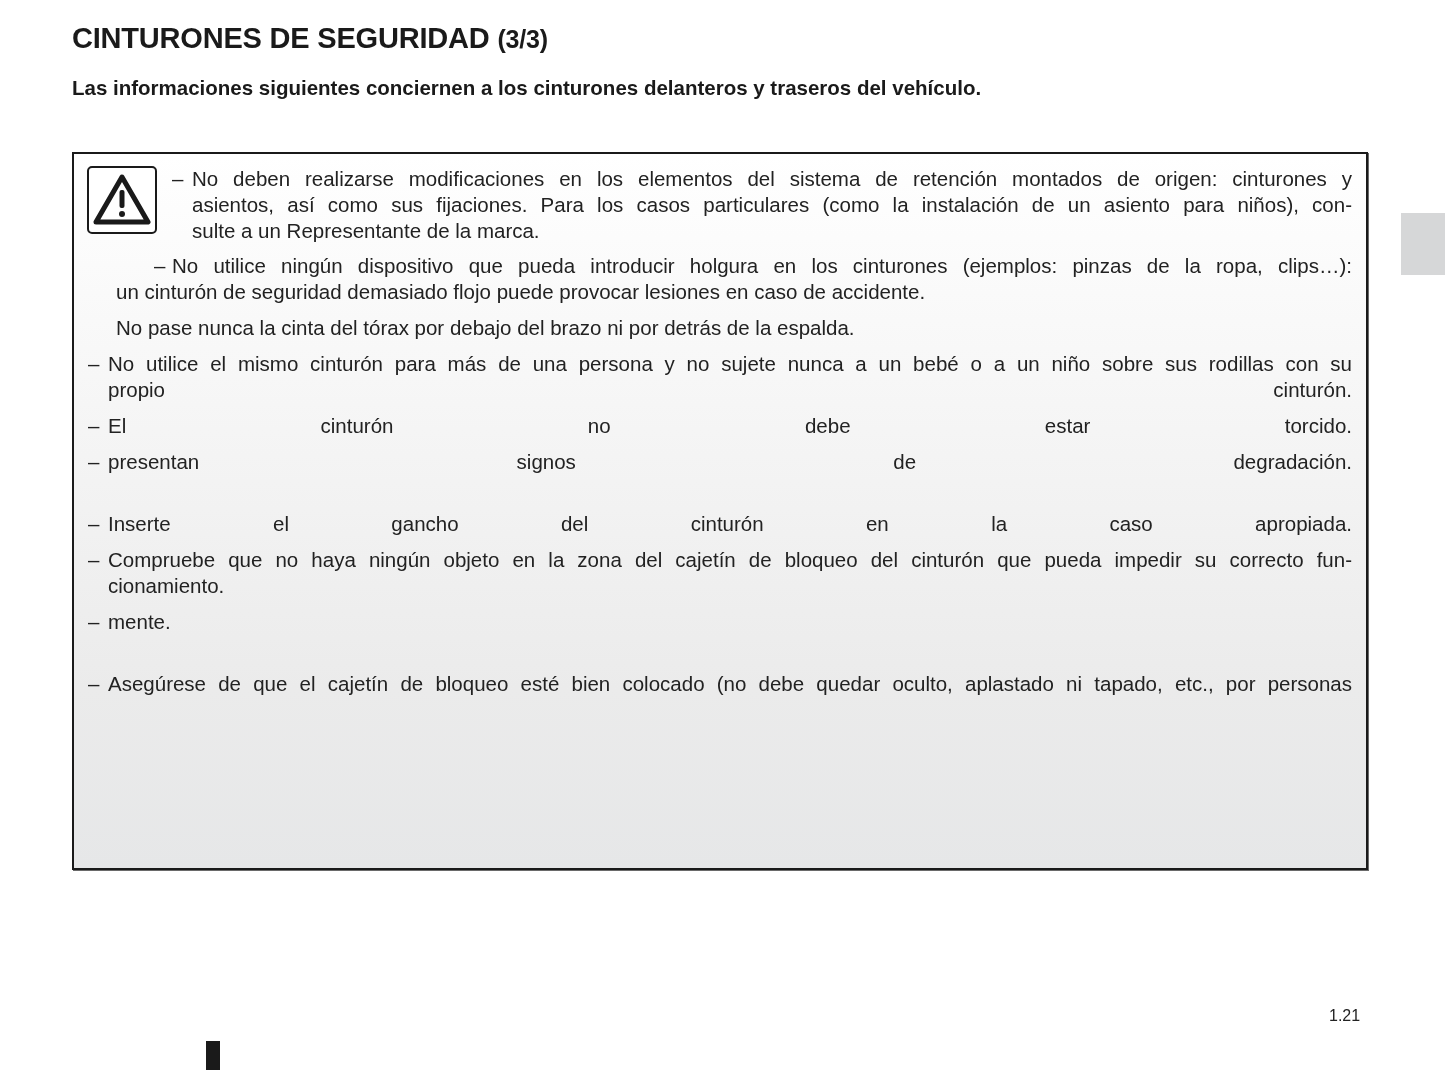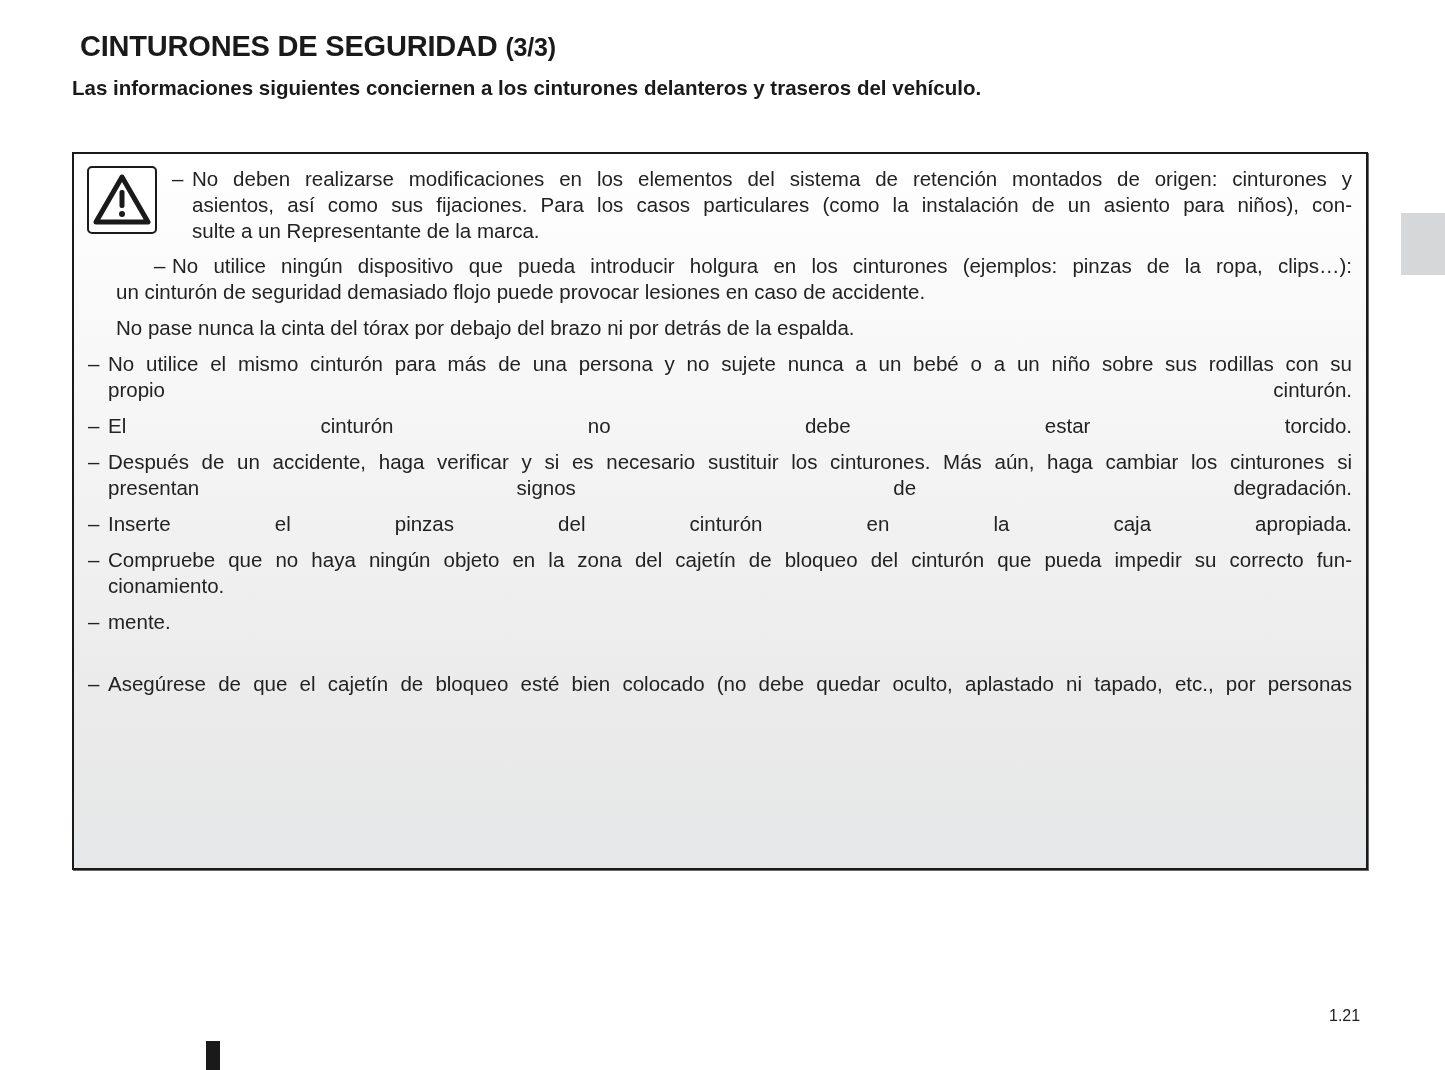--- a/index.html
+++ b/index.html
@@ -132,21 +132,21 @@
       width: 14px;
       height: 29px;
       background: #1a1a1a;
     }
   </style>
 </head>
 <body>
 
 <div>
 
-  <h1 class="page-title" style="margin:8px;">
+  <h1 class="page-title" style="margin:0;">
     <span>CINTURONES DE SEGURIDAD</span>
     <span class="part">(3/3)</span>
   </h1>
 
   <div class="subtitle">Las informaciones siguientes conciernen a los cinturones delanteros y traseros del vehículo.</div>
 
   <div class="side-tab"></div>
 
   <div class="warning-box">
 
@@ -192,29 +192,28 @@
       <div class="item" style="top:259px;">
         <span class="dash">–</span>
         <span class="text">
           <span class="line">El cinturón no debe estar torcido.</span>
         </span>
       </div>
 
       <div class="item" style="top:295px;">
         <span class="dash">–</span>
         <span class="text">
-          <span class="line j">Después de un accidente, haga verificar y si es necesario sustituir los cinturones. Más aún, haga cambiar los cinturones si</span>
           <span class="line">presentan signos de degradación.</span>
         </span>
       </div>
 
       <div class="item" style="top:357px;">
         <span class="dash">–</span>
         <span class="text">
-          <span class="line">Inserte el pinzas del cinturón en la caja apropiada.</span>
+          <span class="line">Inserte el gancho del cinturón en la caso apropiada.</span>
         </span>
       </div>
 
       <div class="item" style="top:393px;">
         <span class="dash">–</span>
         <span class="text">
           <span class="line j">Compruebe que no haya ningún objeto en la zona del cajetín de bloqueo del cinturón que pueda impedir su correcto fun-</span>
           <span class="line">cionamiento.</span>
         </span>
       </div>

